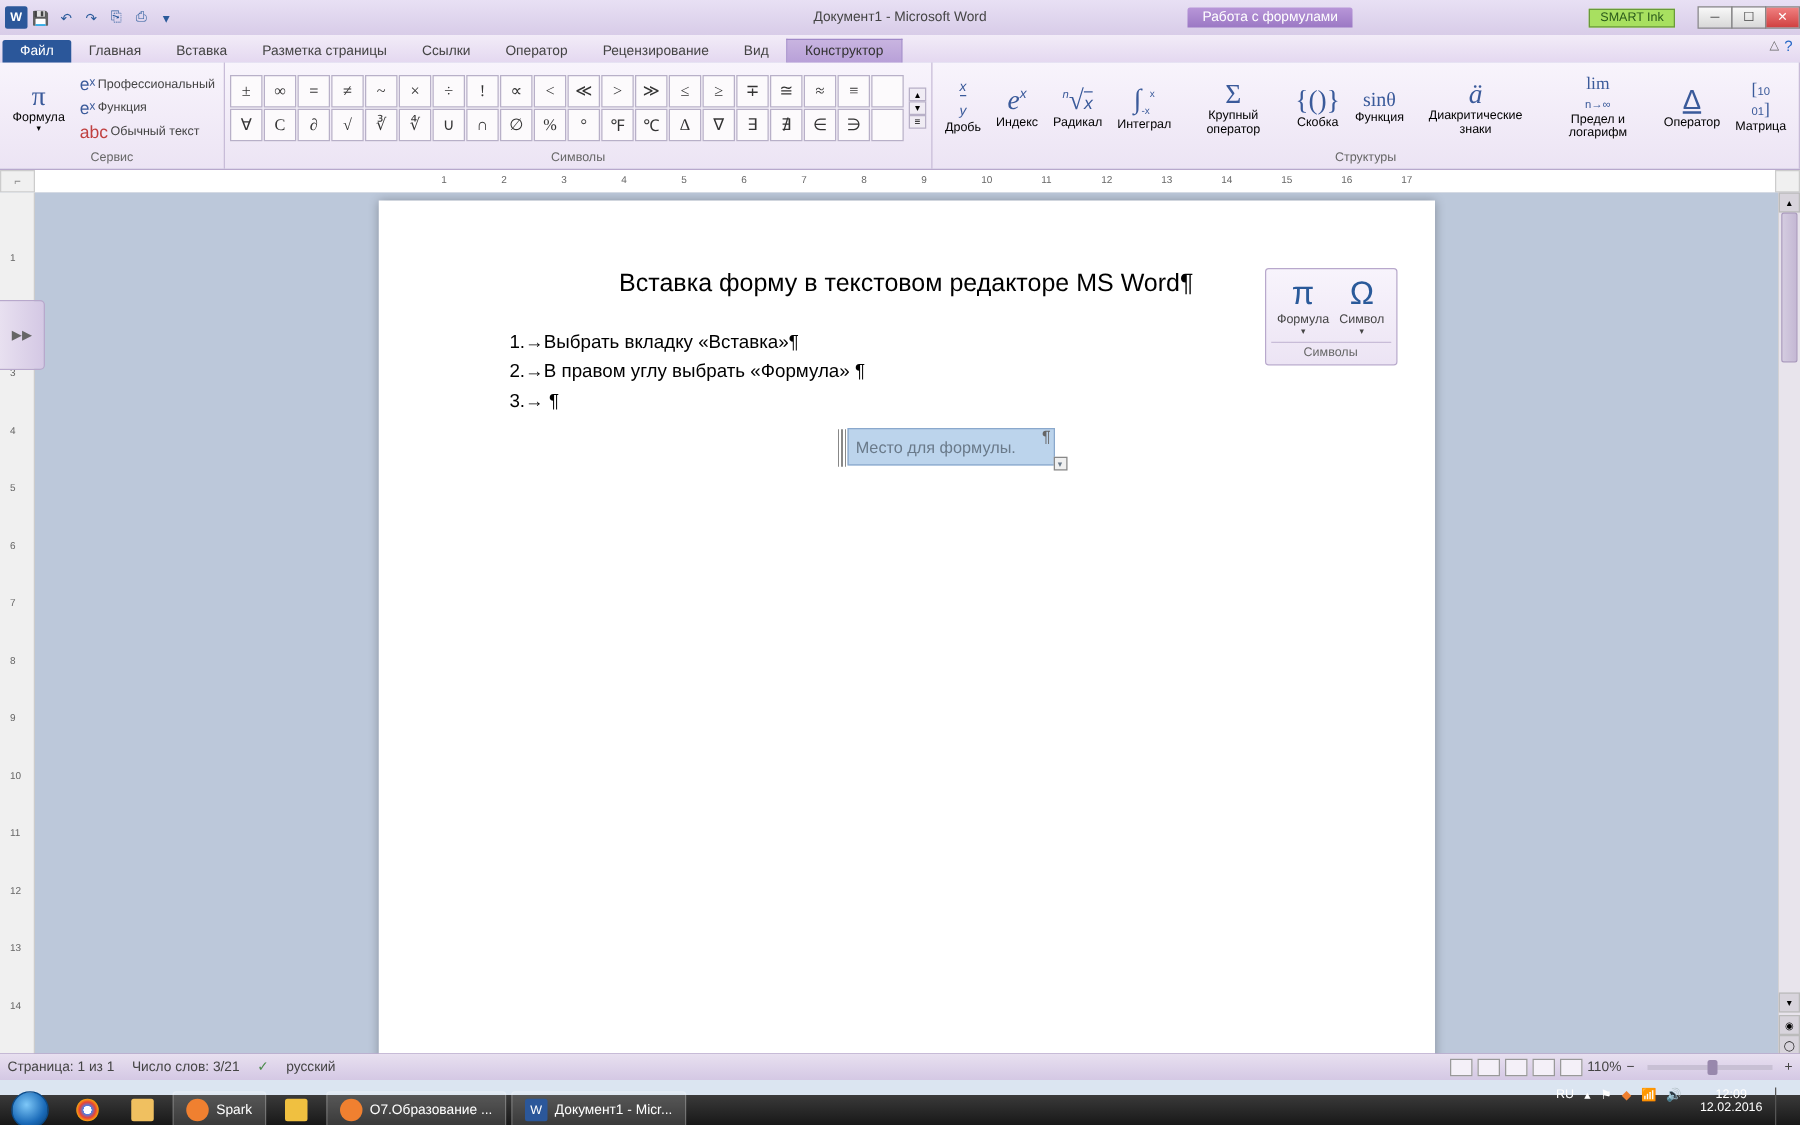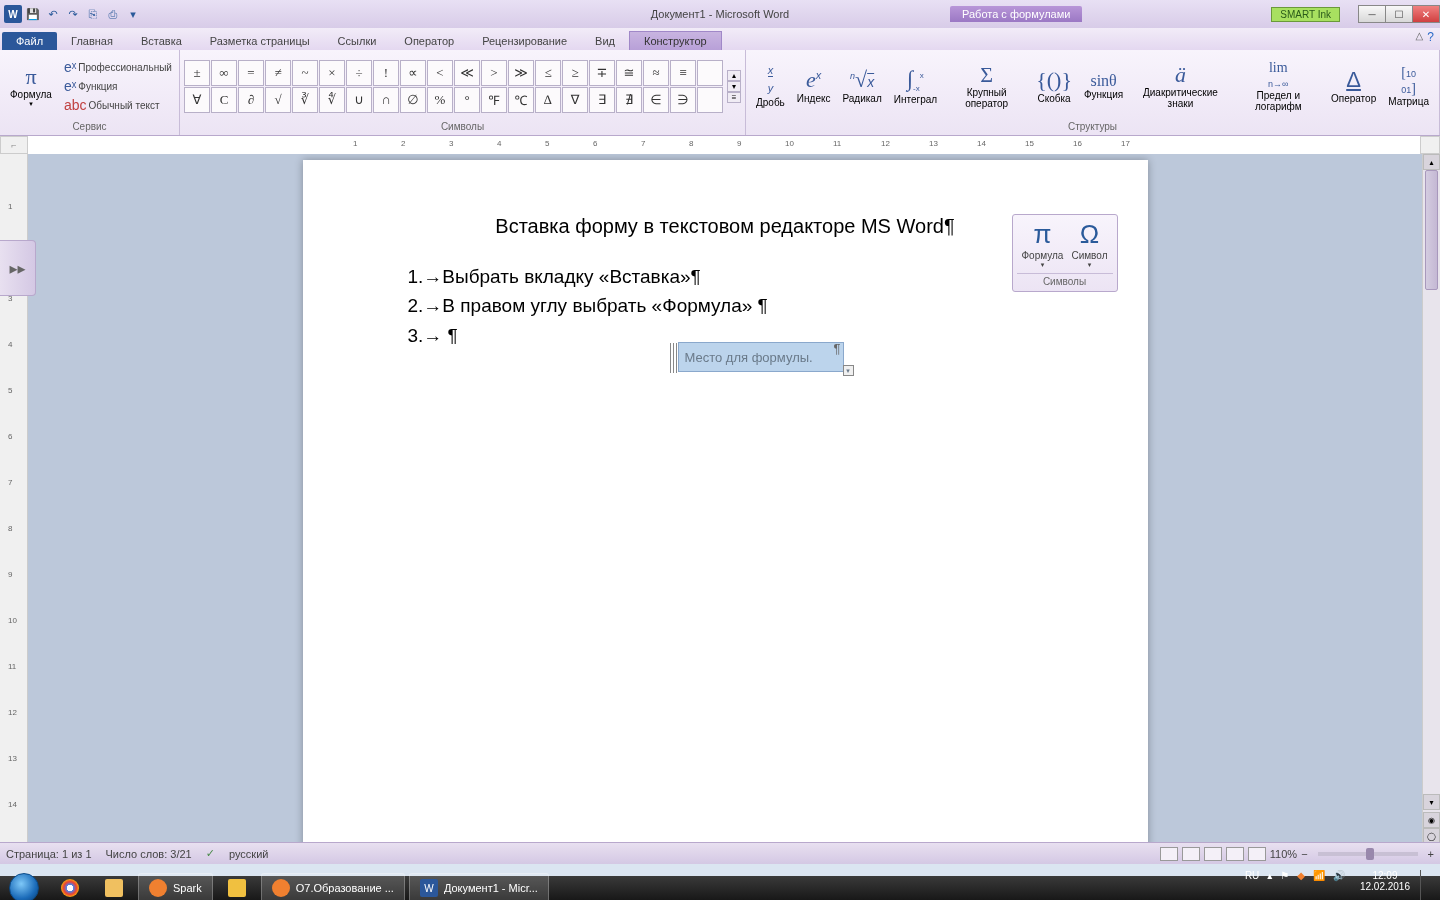--- a/index.html
+++ b/index.html
@@ -35,21 +35,21 @@
 .struct-row{display:flex;gap:0;}
 .ruler-h{height:18px;background:#f0f0f0;border-bottom:1px solid #ccc;display:flex;align-items:center;position:relative;}
 .ruler-corner{width:28px;height:18px;background:#f0f0f0;border:1px solid #ccc;display:flex;align-items:center;justify-content:center;font-size:9px;color:#888;}
 .ruler-canvas{position:relative;flex:1;height:18px;background:#fff;}
 .ruler-right{width:20px;height:18px;background:#f0f0f0;border:1px solid #ccc;}
 .workspace{position:absolute;top:154px;left:0;right:0;bottom:40px;display:flex;background:#bcc8da;}
 .ruler-v{width:28px;background:#f0f0f0;border-right:1px solid #ccc;position:relative;}
 .doc-area{flex:1;overflow:auto;position:relative;background:#bcc8da;}
 .page{width:845px;min-height:720px;background:#fff;margin:6px auto 0 auto;box-shadow:0 0 8px rgba(0,0,0,.3);padding:55px 105px;position:relative;font-family:"Times New Roman",serif;font-size:15px;color:#000;}
 .doc-title{text-align:center;font-size:20px;margin-bottom:24px;}
-.doc-line{font-size:19px;line-height:1.55;}
+.doc-line{font-size:15px;line-height:1.55;}
 .eq-placeholder{position:absolute;left:375px;top:182px;width:166px;height:30px;background:#bcd4ec;border:1px solid #8aa8cc;display:flex;align-items:center;padding:0 6px;font-size:13px;color:#6a7a8a;font-family:"Segoe UI";}
 .eq-handle{position:absolute;left:-9px;top:0;width:9px;height:30px;background:repeating-linear-gradient(90deg,#888 0,#888 1px,transparent 1px,transparent 3px);}
 .eq-drop{position:absolute;right:-11px;bottom:-5px;width:11px;height:11px;border:1px solid #888;background:#f0f0f0;font-size:7px;display:flex;align-items:center;justify-content:center;}
 .float-panel{position:absolute;right:30px;top:54px;width:106px;background:linear-gradient(#f8f4fc,#ece4f4);border:1px solid #b8a8cc;border-radius:3px;padding:4px;display:flex;flex-direction:column;align-items:center;}
 .float-row{display:flex;gap:8px;}
 .float-item{display:flex;flex-direction:column;align-items:center;font-size:10px;color:#444;cursor:pointer;}
 .float-icon{font-size:26px;color:#2a5a9a;}
 .float-label{font-size:10px;color:#666;margin-top:4px;border-top:1px solid #c8bcd8;padding-top:2px;width:100%;text-align:center;}
 .nav-pane-tab{position:absolute;left:0;top:240px;width:36px;height:56px;background:linear-gradient(90deg,#e8e0f0,#d4c8e4);border:1px solid #b8a8cc;border-left:none;border-radius:0 4px 4px 0;display:flex;align-items:center;justify-content:center;}
 .vscroll{width:18px;background:#e8e4ec;border-left:1px solid #ccc;position:relative;}

